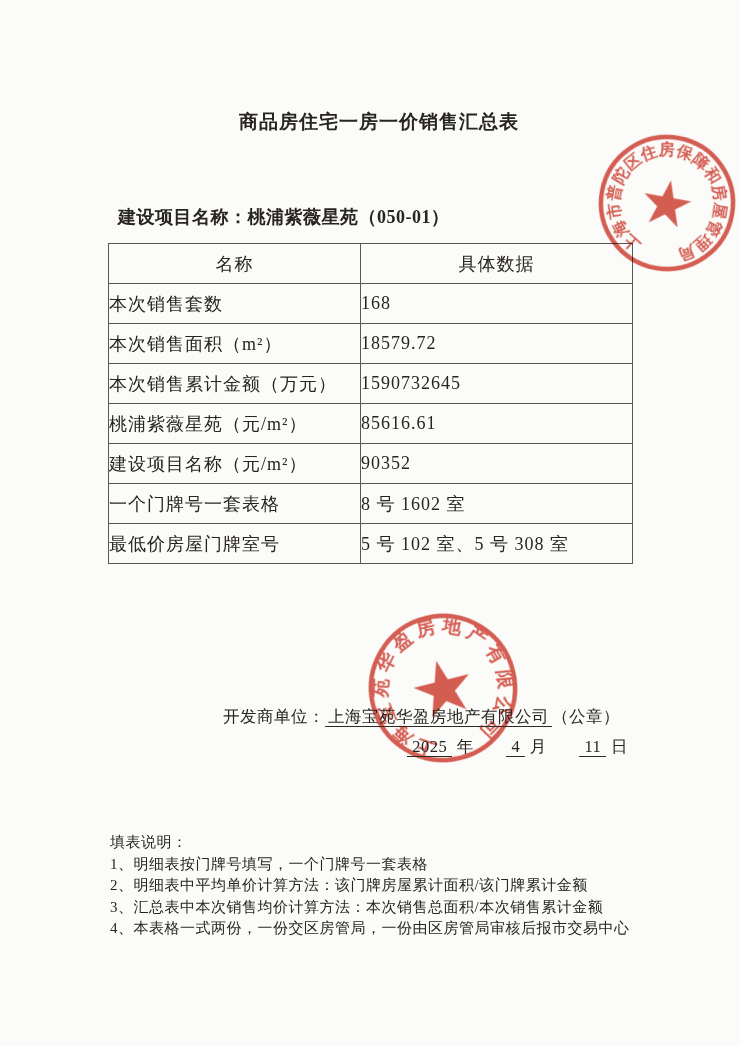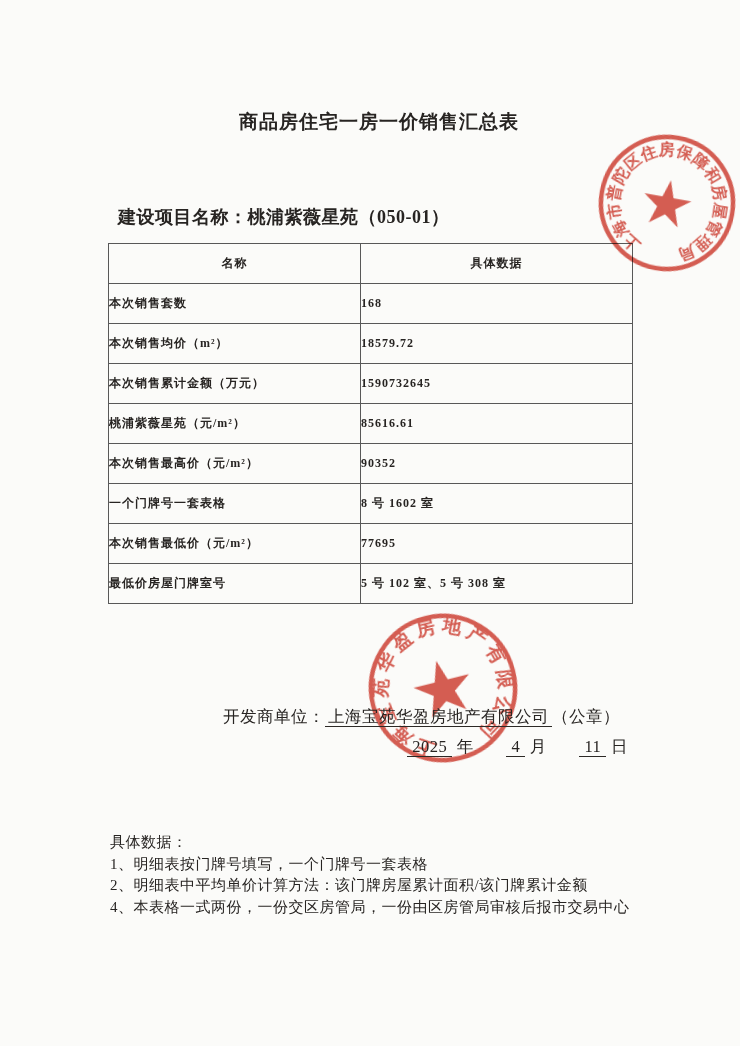--- a/index.html
+++ b/index.html
@@ -24,21 +24,21 @@
   table.summary{
     position:absolute;top:243px;left:108px;
     border-collapse:collapse;table-layout:fixed;
     width:524px;
   }
   table.summary col.c1{width:252px;}
   table.summary col.c2{width:272px;}
   table.summary th,table.summary td{
     border:1px solid #585858;
     height:39px;
-    font-size:12px;font-weight:bold;
+    font-size:18px;font-weight:normal;
     letter-spacing:1px;
     padding:0;
     vertical-align:middle;
     background:transparent;
   }
   table.summary th{text-align:center;}
   td.lbl{text-align:left;padding-left:10px;}
   td.val{text-align:left;padding-left:17px;letter-spacing:0.8px;}
   .stamp{
     position:absolute;
@@ -92,42 +92,38 @@
         <th>名称</th>
         <th>具体数据</th>
       </tr>
     </thead>
     <tbody>
       <tr>
         <td class="lbl">本次销售套数</td>
         <td class="val">168</td>
       </tr>
       <tr>
-        <td class="lbl">本次销售均价（m²）</td>
+        <td class="lbl">本次销售面积（m²）</td>
         <td class="val">18579.72</td>
       </tr>
       <tr>
         <td class="lbl">本次销售累计金额（万元）</td>
         <td class="val">1590732645</td>
       </tr>
       <tr>
         <td class="lbl">桃浦紫薇星苑（元/m²）</td>
         <td class="val">85616.61</td>
       </tr>
       <tr>
-        <td class="lbl">本次销售最高价（元/m²）</td>
+        <td class="lbl">建设项目名称（元/m²）</td>
         <td class="val">90352</td>
       </tr>
       <tr>
         <td class="lbl">一个门牌号一套表格</td>
         <td class="val">8 号 1602 室</td>
-      </tr>
-      <tr>
-        <td class="lbl">本次销售最低价（元/m²）</td>
-        <td class="val">77695</td>
       </tr>
       <tr>
         <td class="lbl">最低价房屋门牌室号</td>
         <td class="val">5 号 102 室、5 号 308 室</td>
       </tr>
     </tbody>
   </table>
 
   <svg class="stamp stamp1" width="160" height="160" viewBox="0 0 160 160">
     <defs>
@@ -149,19 +145,20 @@
     <text class="arc-text">
       <textPath href="#arc2" startOffset="50%" text-anchor="middle">上海宝苑华盈房地产有限公司</textPath>
     </text>
   </svg>
 
   <div class="developer"><span>开发商单位：</span><span class="u">上海宝苑华盈房地产有限公司</span><span>（公章）</span></div>
 
   <div class="date-line"><span class="u">2025</span> <span>年</span> <span class="u">4</span> <span>月</span> <span class="u">11</span> <span>日</span></div>
 
   <div class="notes">
-    <div>具体数据：</div>
+    <div>填表说明：</div>
     <div>1、明细表按门牌号填写，一个门牌号一套表格</div>
     <div>2、明细表中平均单价计算方法：该门牌房屋累计面积/该门牌累计金额</div>
+    <div>3、汇总表中本次销售均价计算方法：本次销售总面积/本次销售累计金额</div>
     <div>4、本表格一式两份，一份交区房管局，一份由区房管局审核后报市交易中心</div>
   </div>
 
 </div>
 
 </body></html>

